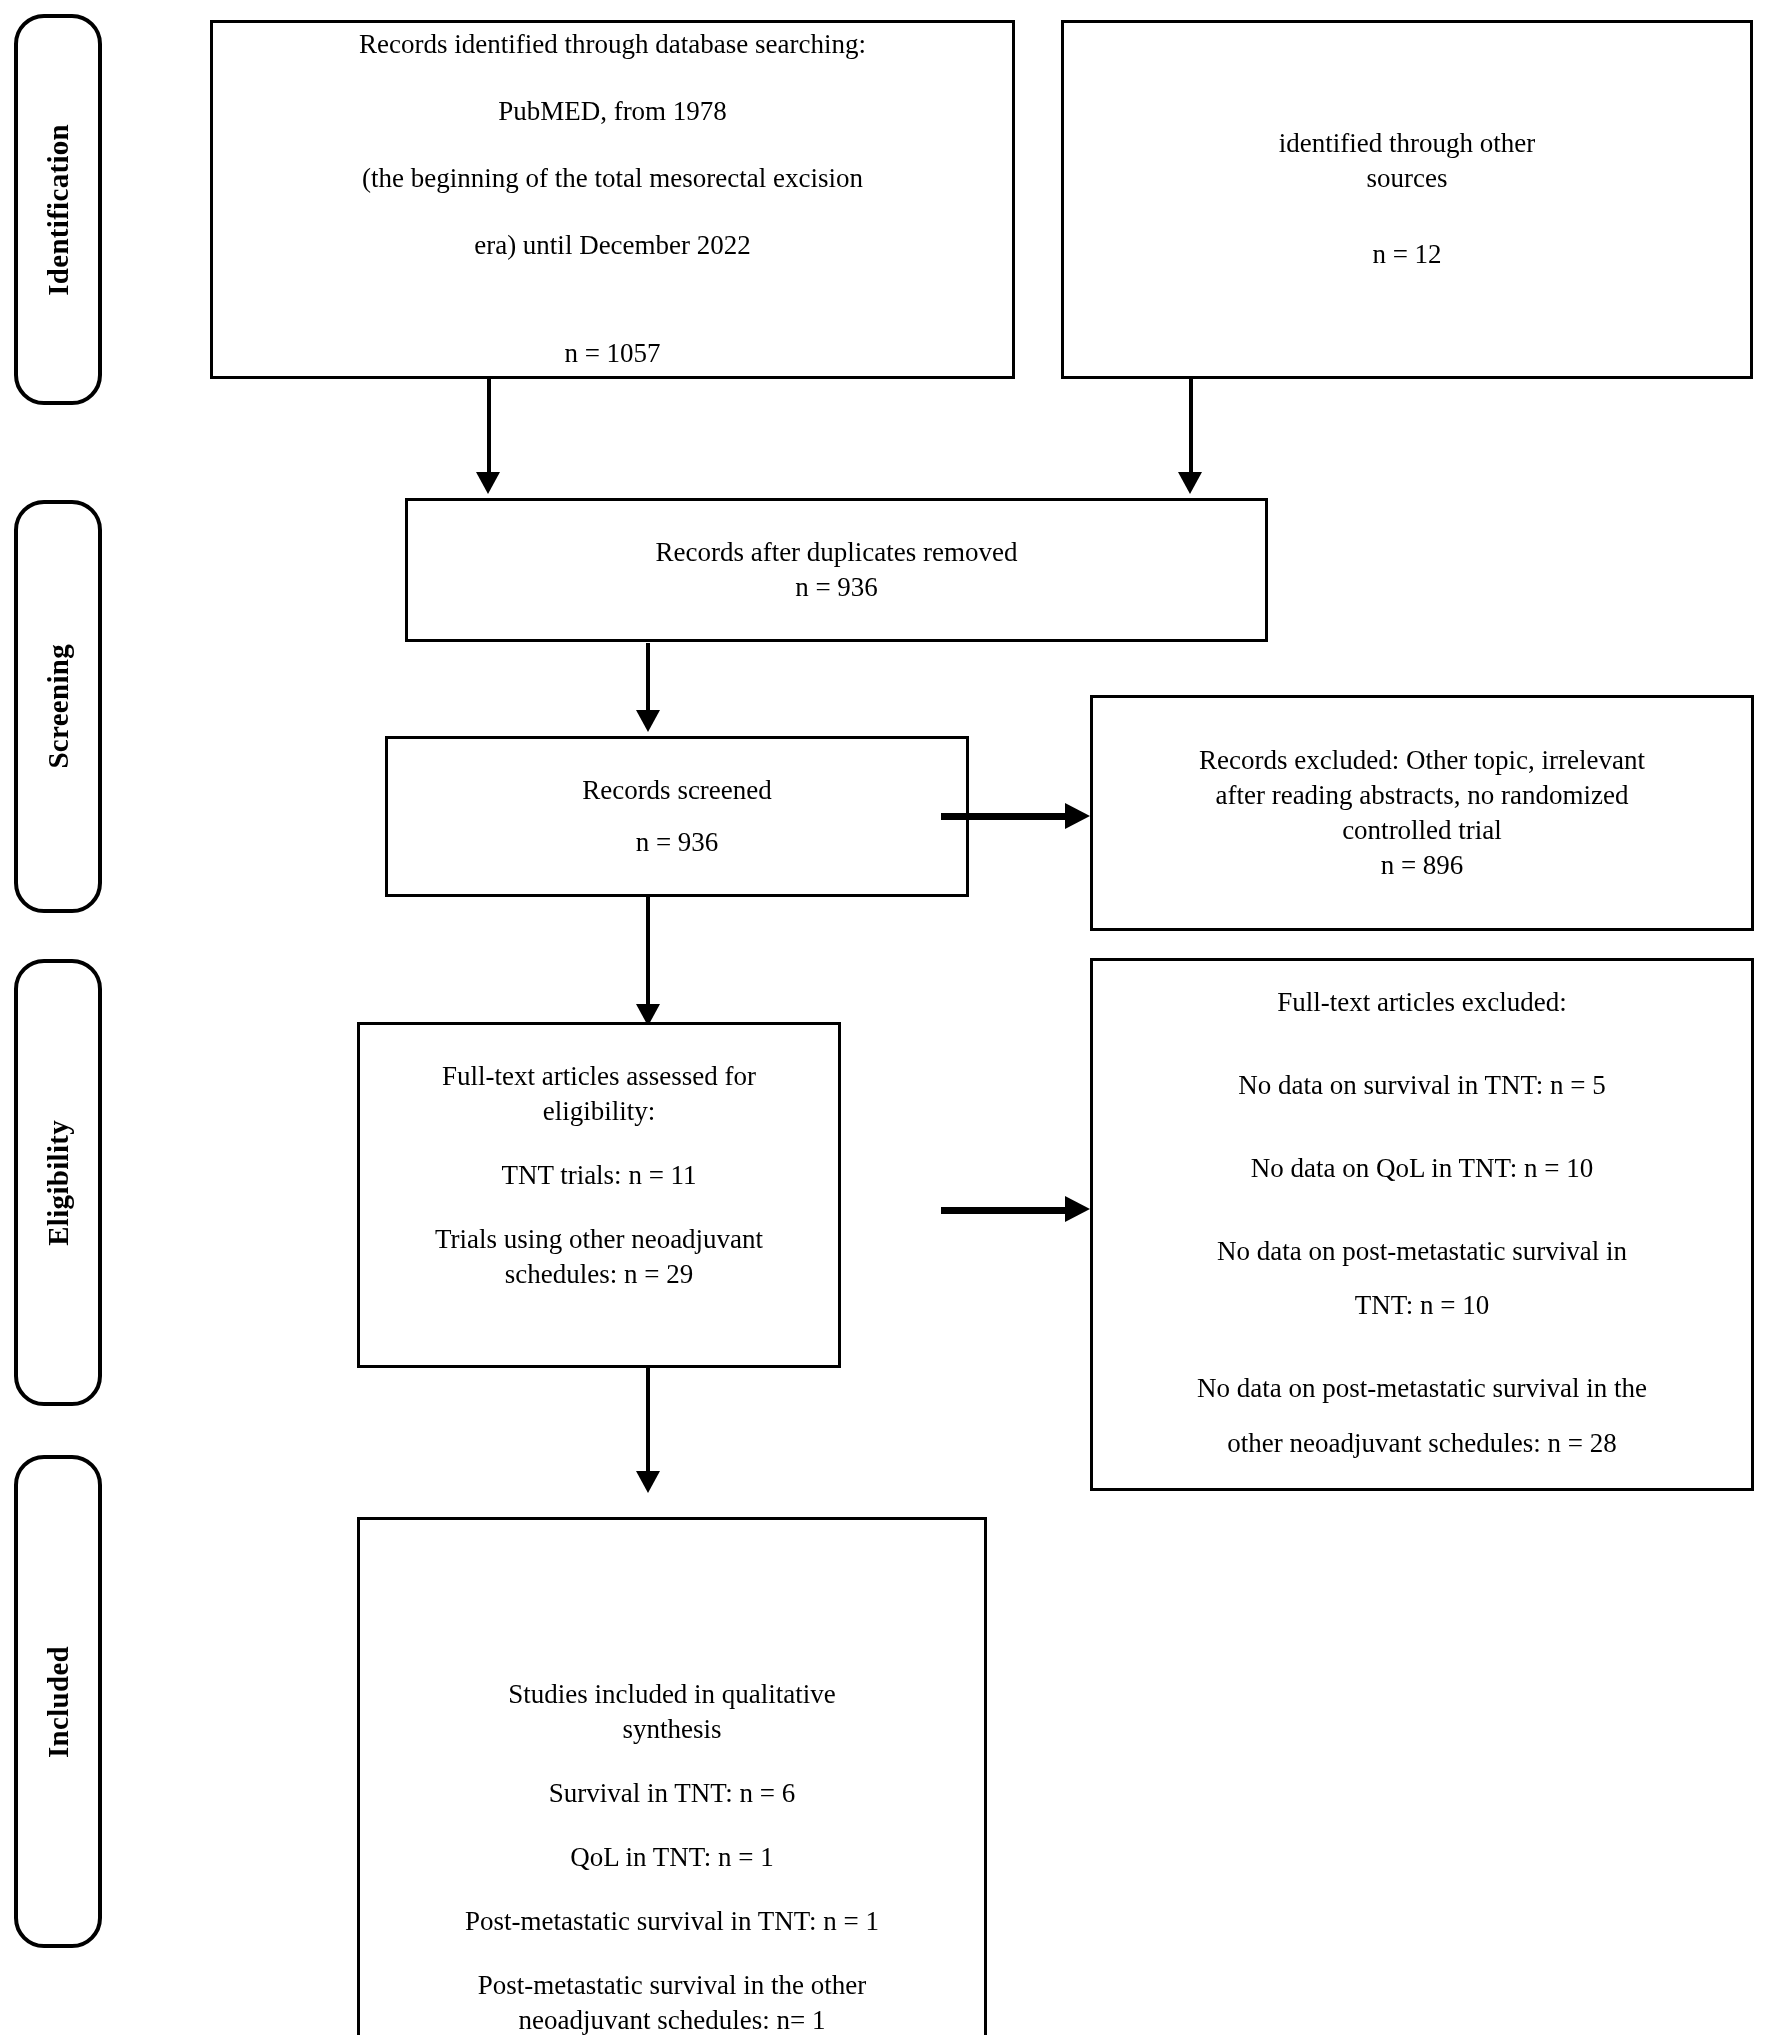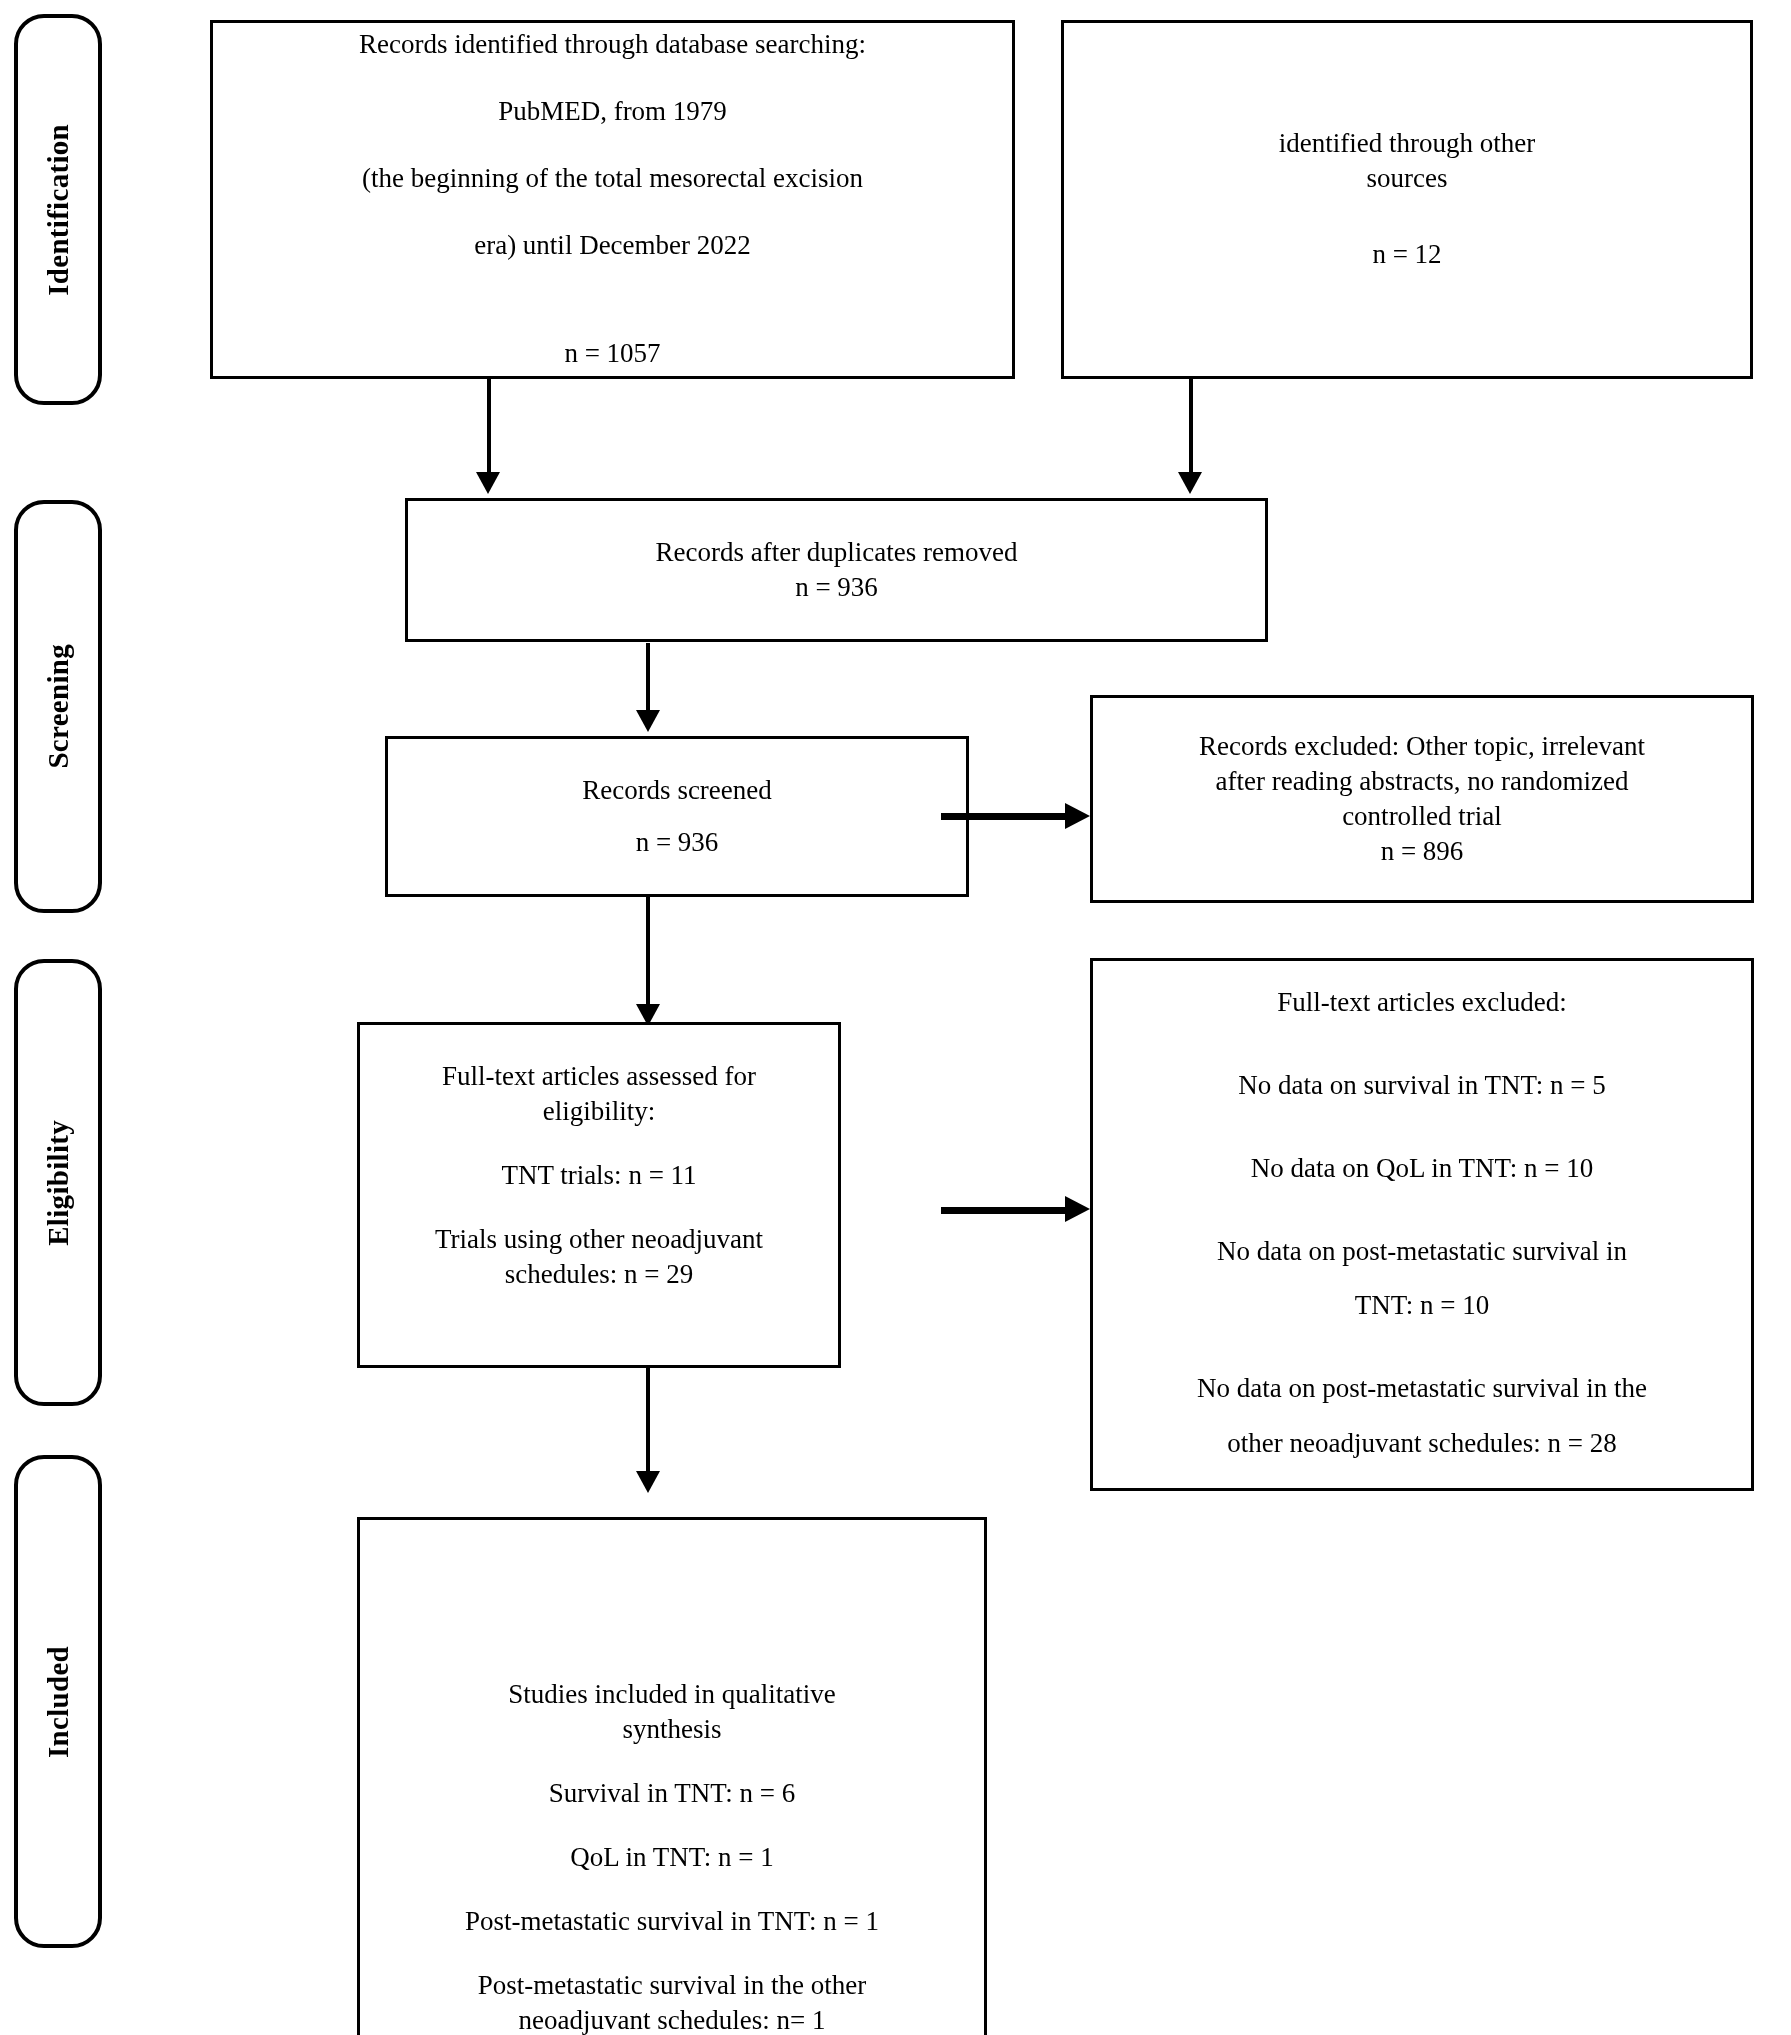--- a/index.html
+++ b/index.html
@@ -106,21 +106,21 @@
   <div class="stage-label" style="left:14.4px; top:959px; width:88px; height:447px;">
     <span class="vtext">Eligibility</span>
   </div>
 
   <div class="stage-label" style="left:14.4px; top:1455px; width:88px; height:493px;">
     <span class="vtext">Included</span>
   </div>
 
   <div class="pbox" style="left:210px; top:19.7px; width:805px; height:359px;gap:32px;">
     <p>Records identified through database searching:</p>
-    <p>PubMED, from 1979</p>
+    <p>PubMED, from 1978</p>
     <p>(the beginning of the total mesorectal excision</p>
     <p>era) until December 2022</p>
     <p class="gap-before-lg">n = 1057</p>
   </div>
 
   <div class="pbox" style="left:1061px; top:19.7px; width:692px; height:359px;">
     <p>identified through other</p>
     <p>sources</p>
     <p class="gap-before-lg">n = 12</p>
   </div>
@@ -137,21 +137,21 @@
   </div>
 
   <div class="vline" style="left:646px; top:643px; width:3.9px; height:69px;"></div>
   <div class="arrow-down" style="left:636px; top:710px;"></div>
 
   <div class="pbox" style="left:357px; top:736px; width:584px; height:161px;margin-left:28px;">
     <p>Records screened</p>
     <p class="gap-before-sm">n = 936</p>
   </div>
 
-  <div class="pbox" style="left:1090px; top:695px; width:664px; height:208px;align-items:flex-end;">
+  <div class="pbox" style="left:1090px; top:695px; width:664px; height:236px;align-items:flex-end;">
     <p>Records excluded: Other topic, irrelevant</p>
     <p>after reading abstracts, no randomized</p>
     <p>controlled trial</p>
     <p>n = 896</p>
   </div>
 
   <div class="hline thick" style="left:941px; top:813px; width:128px;"></div>
   <div class="arrow-right" style="left:1065px; top:803px;"></div>
 
   <div class="vline" style="left:646px; top:897px; width:3.9px; height:108px;"></div>

